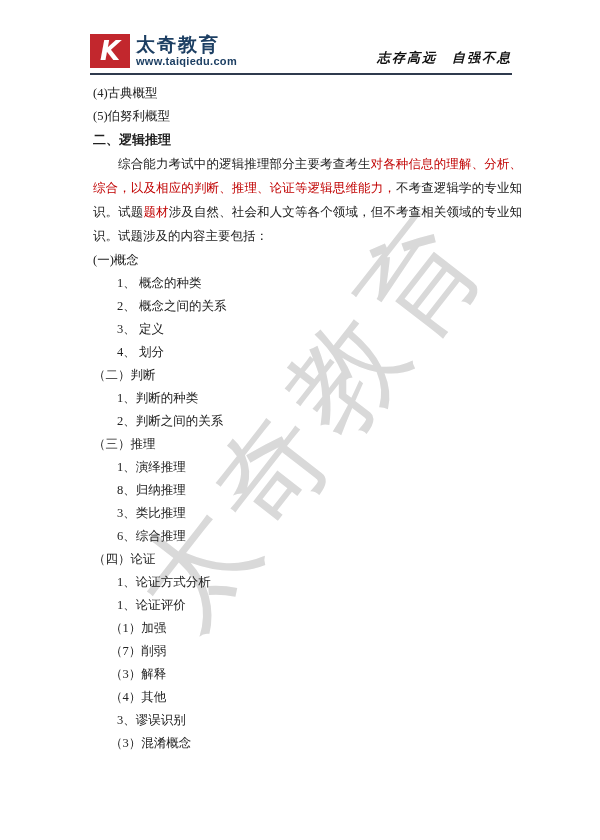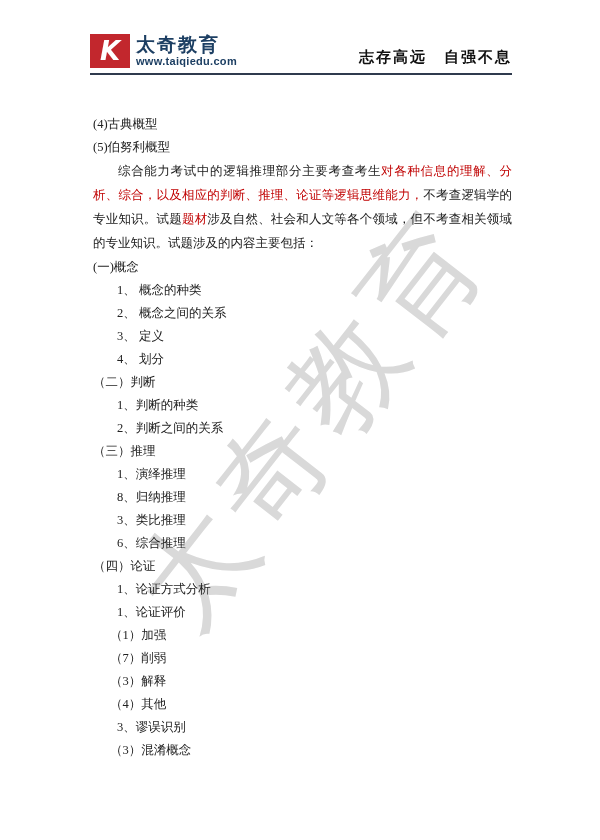--- a/index.html
+++ b/index.html
@@ -30,37 +30,36 @@
   .brand-name{
     font-family:"Liberation Sans","DejaVu Sans",sans-serif;
     font-weight:bold;font-size:19px;color:#1d3f63;letter-spacing:2px;line-height:22px;
   }
   .brand-url{
     font-family:"Liberation Sans","DejaVu Sans",sans-serif;
     font-weight:bold;font-size:11px;color:#1d3f63;letter-spacing:0.3px;line-height:11px;
   }
   .slogan{
     font-family:"DejaVu Serif","Liberation Serif",serif;
-    font-weight:900;
-    font-size:15px;color:#111111;letter-spacing:2px;
+    font-weight:900;font-style:italic;
+    font-size:13px;color:#111111;letter-spacing:2px;
     padding-bottom:1px;white-space:nowrap;
   }
   
   .watermark{
     position:absolute;left:312px;top:420px;z-index:0;
     transform:translate(-50%,-50%) rotate(-52deg);
     font-family:"DejaVu Serif","Liberation Serif",serif;
     font-size:112px;color:#d9d9d9;letter-spacing:10px;
     white-space:nowrap;pointer-events:none;user-select:none;
   }
   
   .content{
-    position:absolute;left:93px;right:88px;top:82px;z-index:1;
+    position:absolute;left:93px;right:78px;top:82px;z-index:1;
     font-size:12.5px;
-    margin-top:31px;
   }
   .line{line-height:23px;}
   .sec-title{font-weight:bold;line-height:24px;font-size:13px;}
   .para{
     margin:0;text-indent:2em;text-align:justify;line-height:24px;
   }
   .red{color:#c00000;}
   .outline{margin-top:1px;}
   .oline{line-height:23px;white-space:nowrap;}
   .lvl0{margin-left:0;}
@@ -81,20 +80,21 @@
         <span class="brand-name">太奇教育</span>
         <span class="brand-url">www.taiqiedu.com</span>
       </div>
     </div>
     <div class="slogan">志存高远　自强不息</div>
   </div>
 
   <div class="content">
     <div class="line">(4)古典概型</div>
     <div class="line">(5)伯努利概型</div>
+    <div class="sec-title">二、逻辑推理</div>
 
     <p class="para"><span>综合能力考试中的逻辑推理部分主要考查考生</span><span class="red">对各种信息的理解、分析、综合，以及相应的判断、推理、论证等逻辑思维能力，</span><span>不考查逻辑学的专业知识。试题</span><span class="red">题材</span><span>涉及自然、社会和人文等各个领域，但不考查相关领域的专业知识。试题涉及的内容主要包括：</span></p>
 
     <div class="outline">
       <div class="oline lvl0">(一)概念</div>
       <div class="oline lvl1">1、 概念的种类</div>
       <div class="oline lvl1">2、 概念之间的关系</div>
       <div class="oline lvl1">3、 定义</div>
       <div class="oline lvl1">4、 划分</div>
       <div class="oline lvl0">（二）判断</div>

